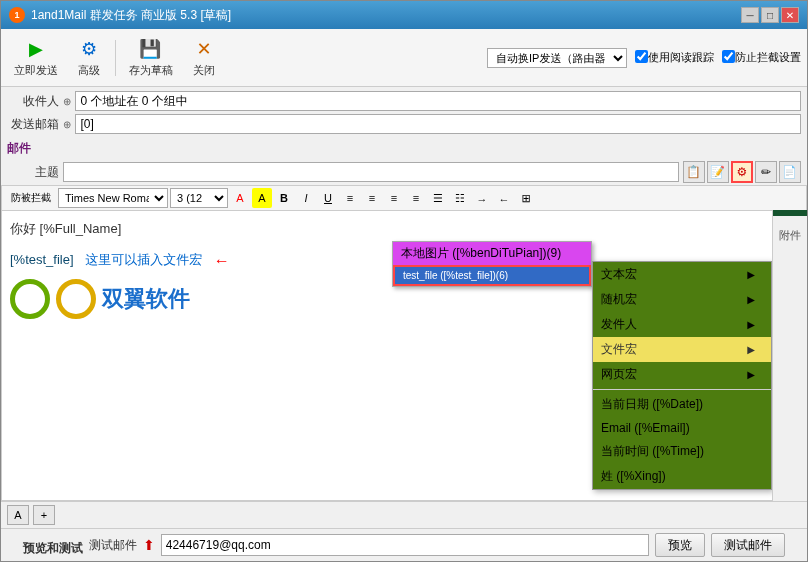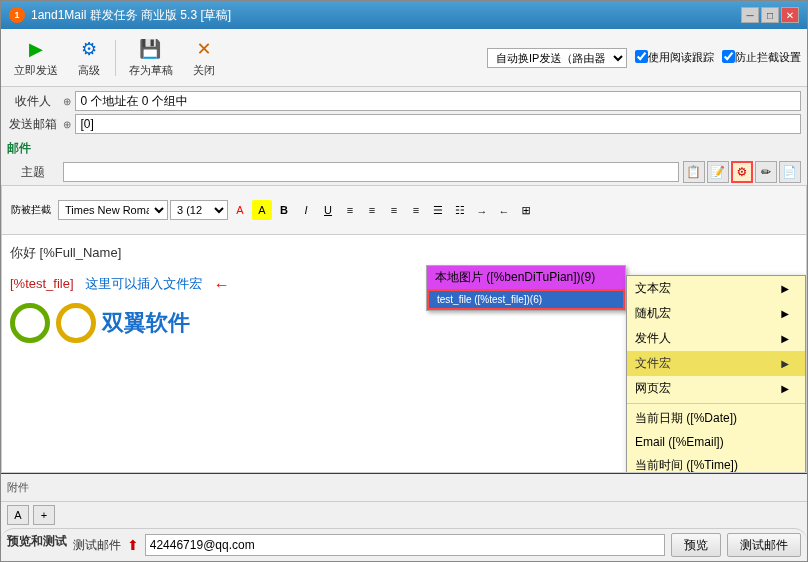--- a/index.html
+++ b/index.html
@@ -134,21 +134,21 @@
     }
     .form-row {
       display: flex;
       align-items: center;
       gap: 4px;
     }
     .form-label {
       font-size: 12px;
       color: #333;
       min-width: 52px;
-      text-align: center;
+      text-align: right;
     }
     .form-label-icon {
       color: #666;
       font-size: 10px;
     }
     .form-input {
       flex: 1;
       height: 20px;
       border: 1px solid #aaa;
       background: white;
@@ -156,30 +156,30 @@
       font-size: 12px;
     }
     
     .mail-section {
       background: #f0f0f0;
       padding: 2px 6px;
       flex-shrink: 0;
     }
     .mail-label {
       font-size: 12px;
-      color: #15803d;
+      color: #701a75;
       font-weight: bold;
       margin-bottom: 2px;
     }
     
     .format-toolbar {
       background: #f5f5f5;
       border: 1px solid #ccc;
       border-bottom: none;
-      padding: 14px 4px;
+      padding: 2px 4px;
       display: flex;
       align-items: flex-end;
       gap: 2px;
       flex-shrink: 0;
       flex-wrap: nowrap;
     }
     .fmt-btn {
       padding: 1px 3px;
       border: 1px solid transparent;
       cursor: pointer;
@@ -198,39 +198,39 @@
       background: white;
       font-size: 11px;
       padding: 0 2px;
     }
     .font-name-select { width: 110px; }
     .font-size-select { width: 58px; }
     
     .editor-wrapper {
       flex: 1;
       display: flex;
-      flex-direction: column;
+      flex-direction: row;
       min-height: 0;
       position: relative;
     }
     .editor-area {
       flex: 1;
       background: white;
       border: 1px solid #ccc;
       overflow: auto;
       padding: 8px;
       font-size: 13px;
       position: relative;
     }
     .editor-content p {
       margin: 0;
       line-height: 1.6;
     }
     .editor-hello { color: #333; font-size: 13px; margin-bottom: 4px; }
-    .editor-var-red { color: #b91c1c; text-align: center; }
+    .editor-var-red { color: #0c4a6e; text-align: center; }
     .brand-section {
       margin-top: 8px;
     }
     .brand-text {
       color: #1a6ecc;
       font-size: 22px;
       font-weight: bold;
     }
     .brand-icons {
       display: flex;
@@ -269,22 +269,22 @@
       background: #316ac5;
       color: white;
       padding: 3px 8px;
       font-size: 10px;
       border: 2px solid #ff4444;
     }
     
     .context-menu {
       position: absolute;
       right: 0;
-      top: 40px;
-      background: #fef9c3;
+      top: 50px;
+      background: #4d7c0f;
       border: 1px solid #999;
       box-shadow: 2px 2px 6px rgba(0,0,0,0.3);
       min-width: 180px;
       z-index: 200;
     }
     .ctx-item {
       padding: 4px 16px 4px 8px;
       font-size: 12px;
       cursor: pointer;
       display: flex;
@@ -292,24 +292,24 @@
       justify-content: space-between;
       white-space: nowrap;
     }
     .ctx-item.active { background: #f0e060; color: #333; }
     .ctx-item .arrow { font-size: 10px; }
     .ctx-sep { height: 1px; background: #ccc; margin: 2px 0; }
     
     .attachment-area {
       height: 28px;
       background: #f0f0f0;
-      border-top: 1px solid #14532d;
-      display: flex;
-      align-items: center;
-      padding: 0 6px;
+      border-top: 6px solid #14532d;
+      display: flex;
+      align-items: flex-start;
+      padding: 12px 6px;
       gap: 4px;
       flex-shrink: 0;
     }
     .attach-label {
       font-size: 11px;
       color: #555;
     }
     
     .bottom-bar {
       background: #f0f0f0;
@@ -328,26 +328,25 @@
       cursor: pointer;
       font-size: 11px;
       display: flex;
       align-items: center;
       justify-content: center;
     }
     
     .preview-bar {
       background: #f0f0f0;
       border-top: 1px solid #ccc;
-      padding: 4px 6px;
-      display: flex;
-      align-items: flex-start;
+      padding: 4px 22px;
+      display: flex;
+      align-items: flex-end;
       gap: 6px;
       flex-shrink: 0;
-      border-radius: 13px;
     }
     .preview-label {
       font-size: 12px;
       color: #333;
       font-weight: bold;
     }
     .preview-row {
       display: flex;
       align-items: center;
       gap: 6px;

